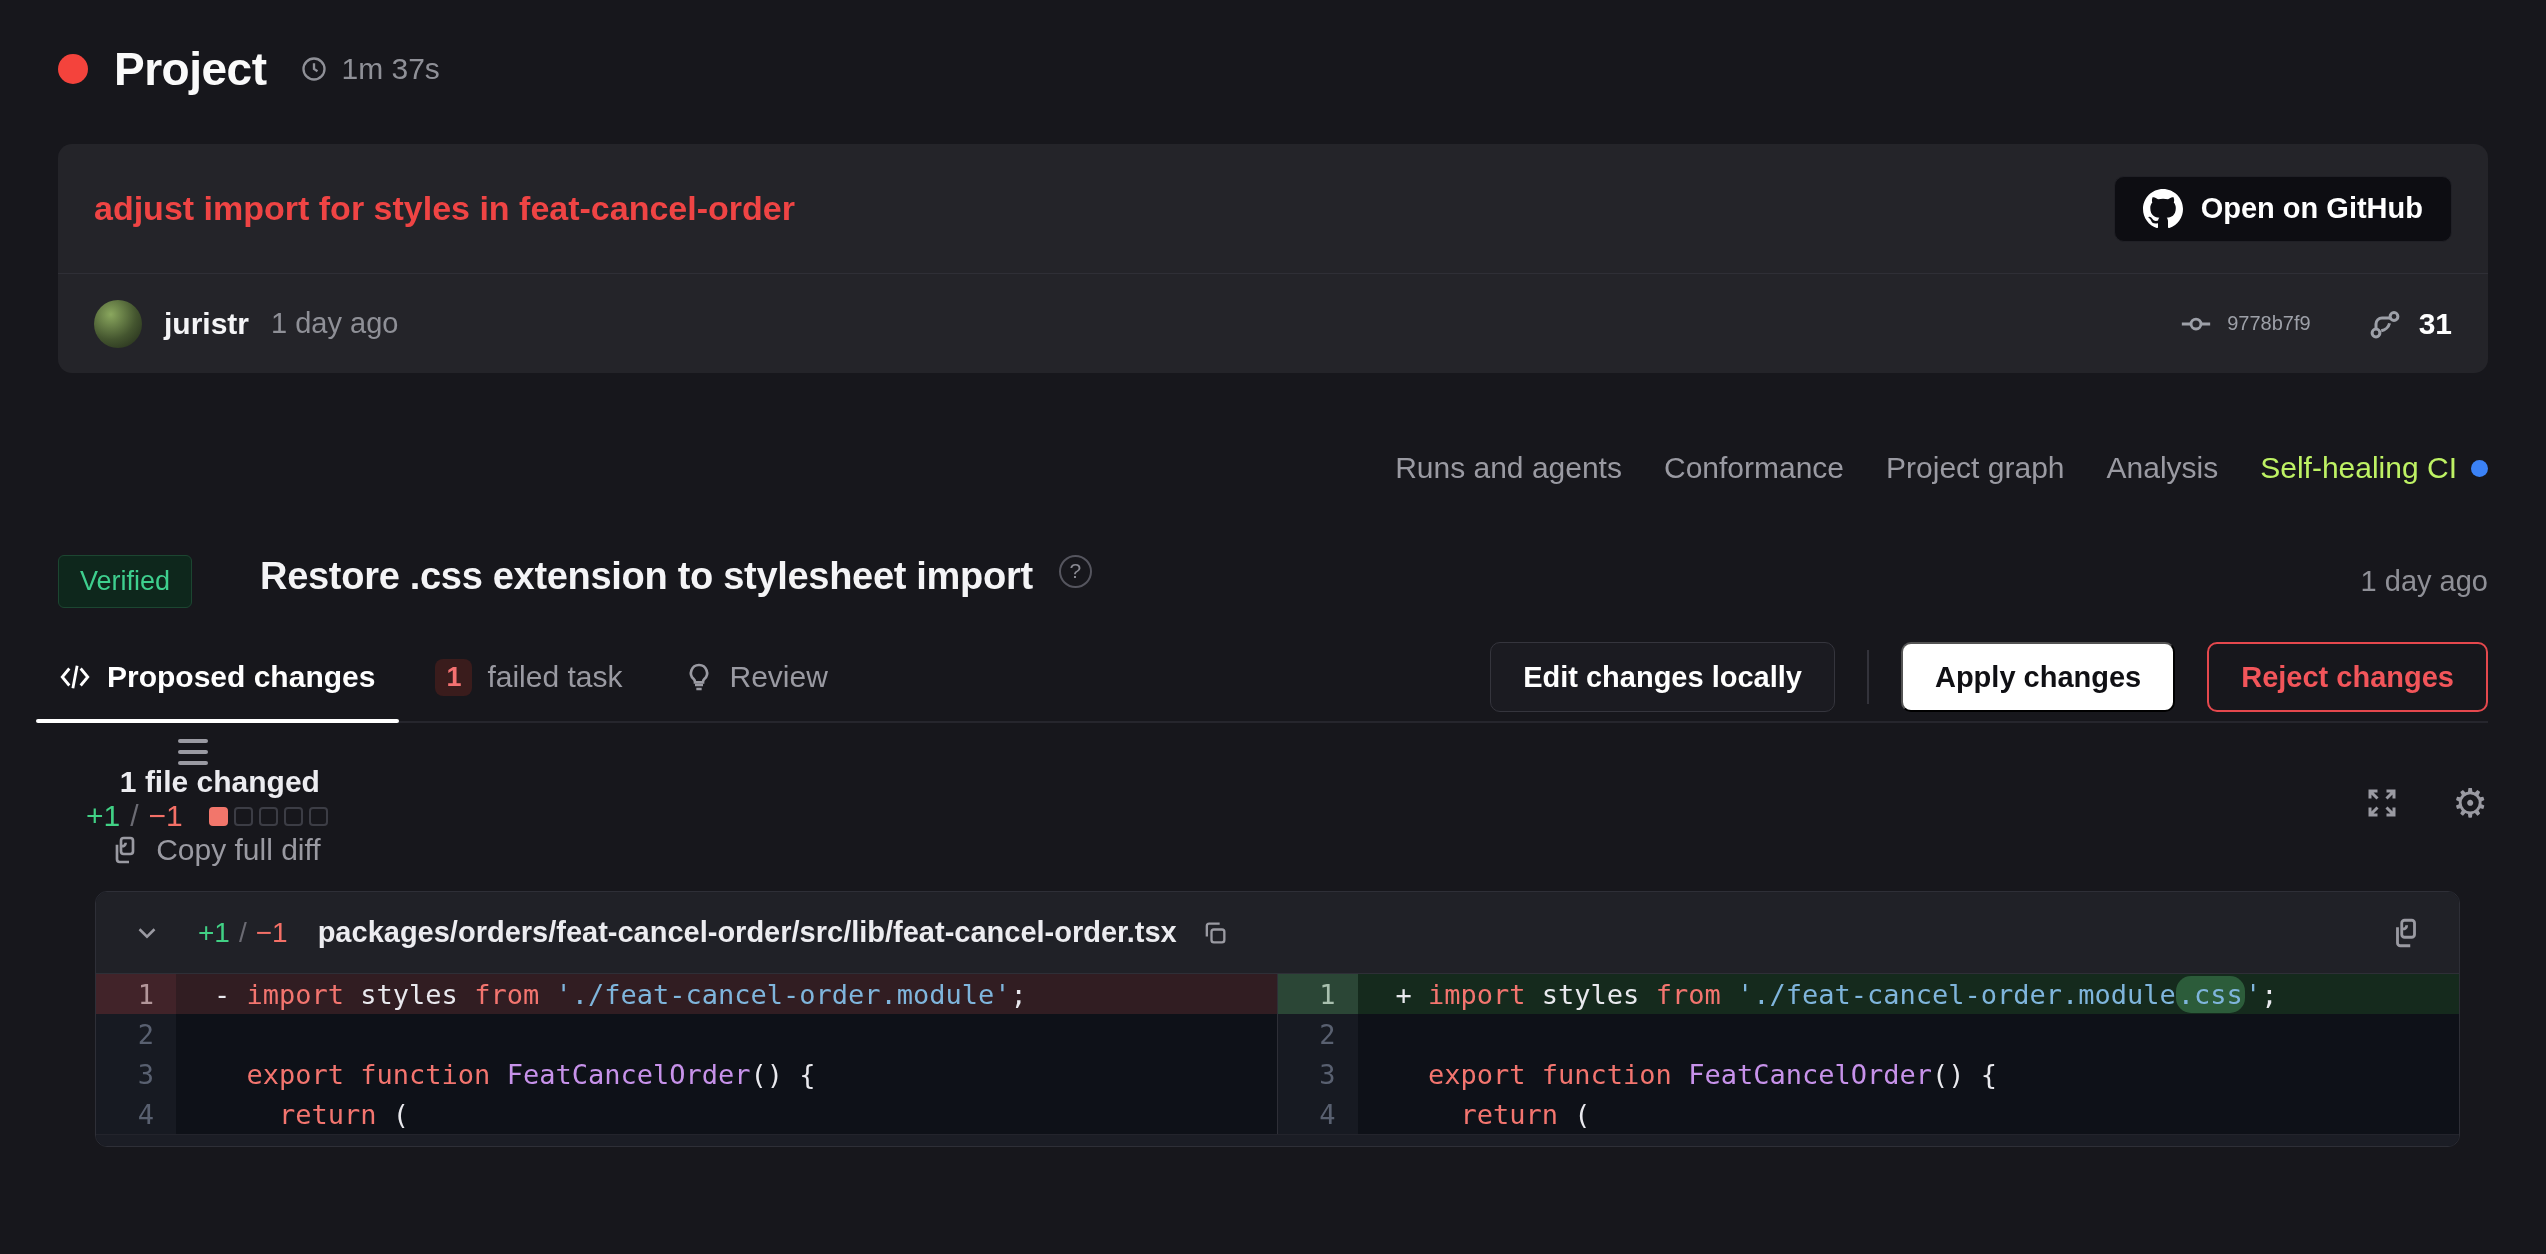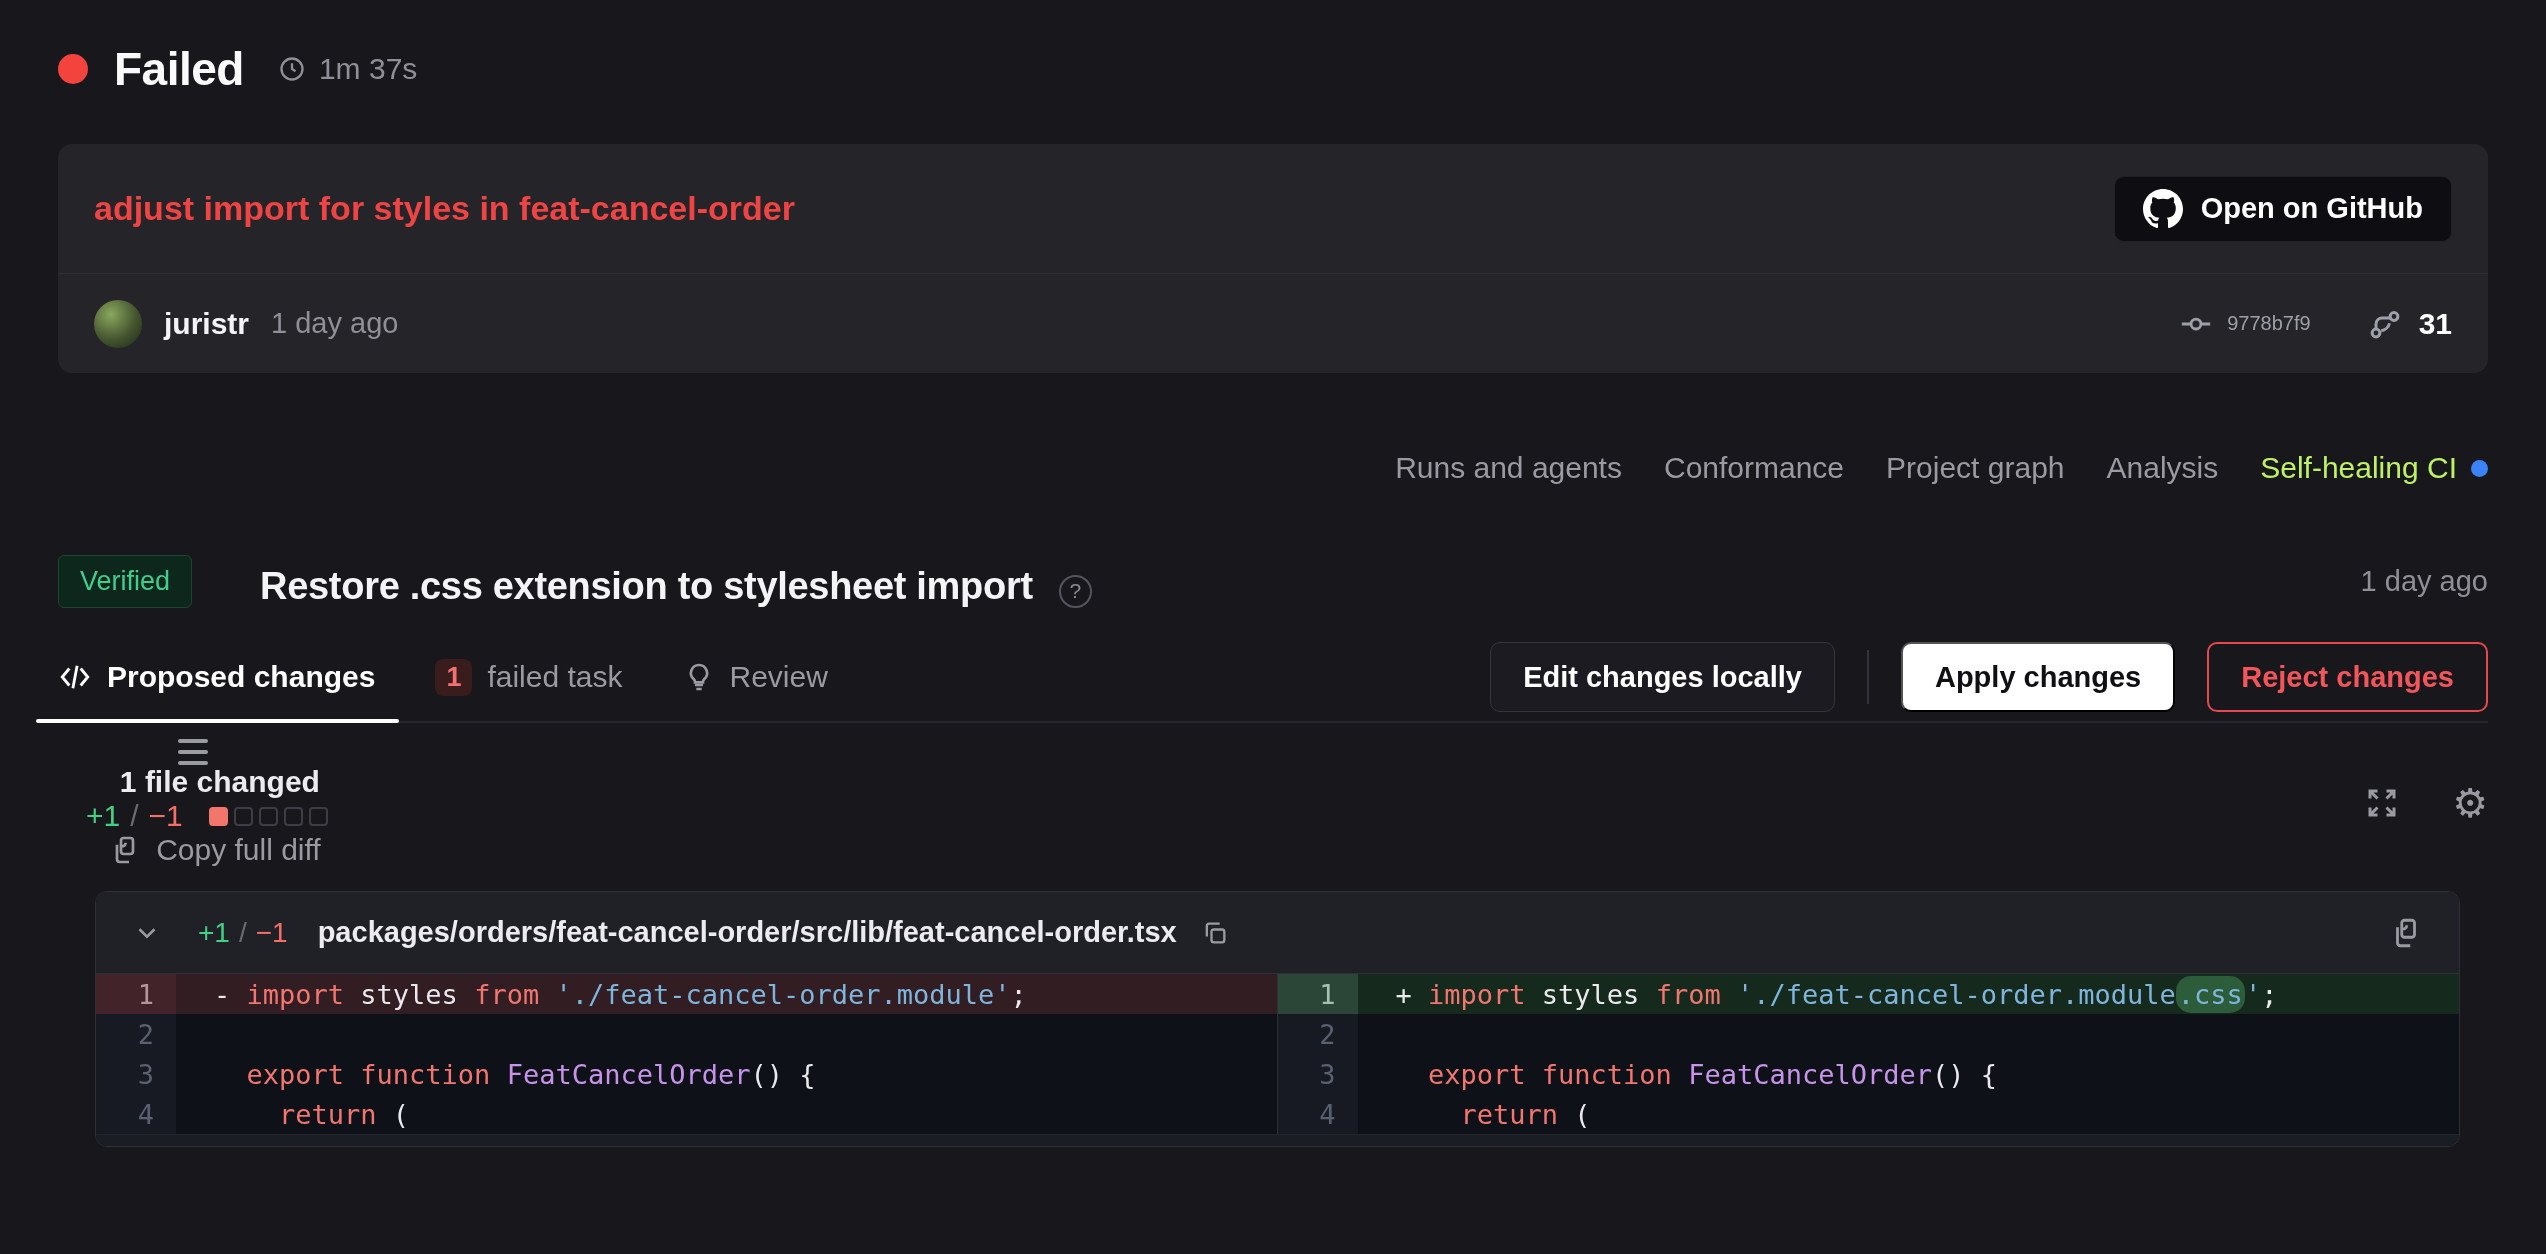--- a/index.html
+++ b/index.html
@@ -34,21 +34,21 @@
   .branch { display:flex; align-items:center; gap:16px; color:#fff; font-size:30px; font-weight:600; }
 
   
   .nav-row { display:flex; justify-content:flex-end; align-items:center; gap:42px; margin-top:70px; font-size:30px; color:#9a9aa2; height:50px; }
   .nav-item { display:flex; align-items:center; gap:14px; cursor:pointer; }
   .nav-item.active { color:#bef264; }
   .nav-dot { width:17px; height:17px; border-radius:50%; background:#3b82f6; }
 
   
   .heading-row { display:flex; align-items:center; justify-content:space-between; margin-top:52px; height:72px; }
-  .heading-left { display:flex; align-items:flex-end; }
+  .heading-left { display:flex; align-items:flex-start; }
   .verified-badge { font-size:27px; color:#3ecf8e; background:#0e271c; border:1px solid #1c4631; border-radius:6px; padding:10px 21px; }
   .fix-title { font-size:38px; font-weight:700; margin-left:68px; color:#f4f4f6; letter-spacing:-0.3px; }
   .help-icon { width:33px; height:33px; border-radius:50%; border:2px solid #55555e; color:#8a8a93; font-size:21px; display:flex; align-items:center; justify-content:center; margin-left:26px; }
   .fix-ago { font-size:29px; color:#8f9097; }
 
   
   .tabs-row { display:flex; justify-content:space-between; align-items:center; margin-top:16px; height:90px; border-bottom:2px solid #26262d; position:relative; }
   .tabs-left { display:flex; align-items:center; height:100%; }
   .tab { display:flex; align-items:center; gap:15px; font-size:30px; color:#9a9aa2; margin-right:60px; height:100%; position:relative; cursor:pointer; }
   .tab.active { color:#fff; font-weight:600; }
@@ -102,21 +102,21 @@
 
   svg { display:block; }
 </style>
 </head>
 <body>
 
 <div class="page">
 
   <div class="status-row">
     <span class="status-dot"></span>
-    <span class="status-label">Failed</span>
+    <span class="status-label">Project</span>
     <span class="duration">
       <svg width="28" height="28" viewBox="0 0 24 24" fill="none" stroke="#8f9097" stroke-width="2">
           <circle cx="12" cy="12" r="9"></circle>
           <path d="M12 7v5l3 2"></path>
         </svg>
       <span>1m 37s</span>
     </span>
   </div>
 
   <div class="card">

